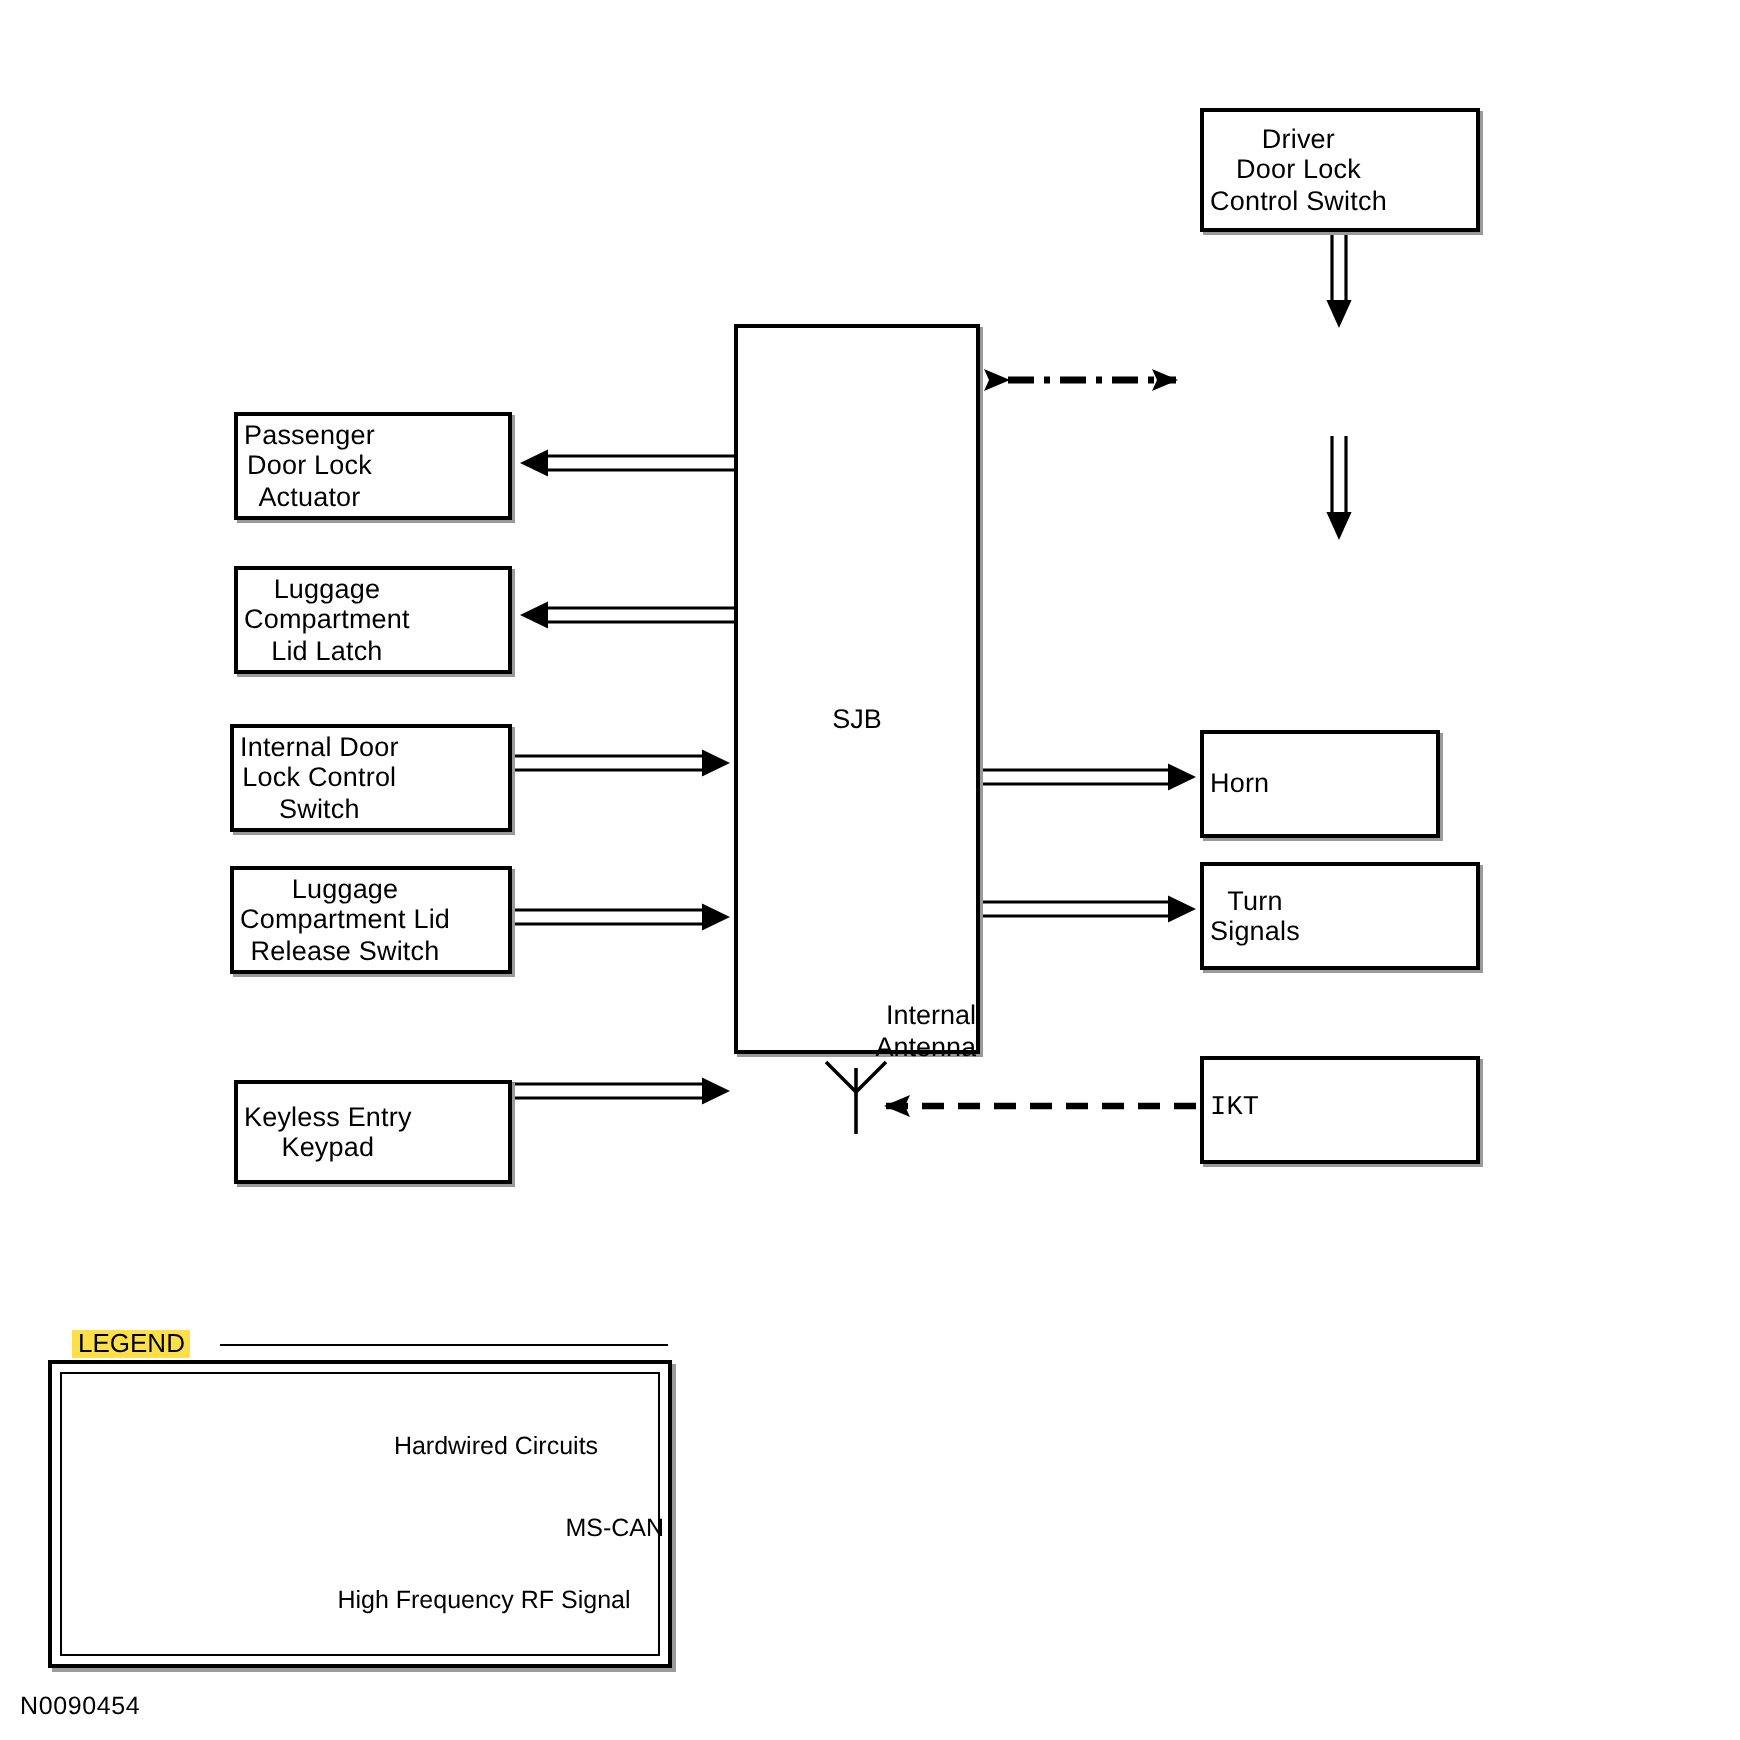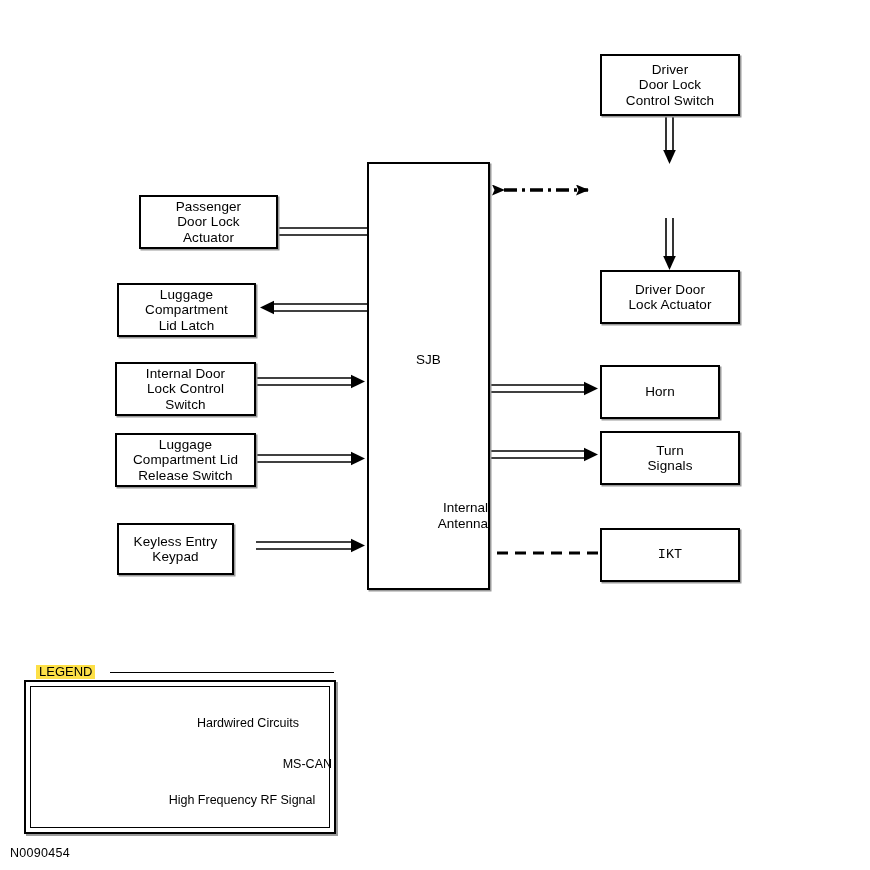--- a/index.html
+++ b/index.html
@@ -25,21 +25,21 @@
     width: 870px;
     height: 870px;
   }
   .node-box {
     position: absolute;
     box-sizing: border-box;
     border: 2px solid #000000;
     background: #ffffff;
     display: flex;
     align-items: center;
-    justify-content: center;
+    justify-content: flex-start;
     text-align: center;
     font-size: 13.5px;
     line-height: 15.5px;
     letter-spacing: 0.1px;
     box-shadow: 1.5px 1.5px 0 0 #9a9a9a;
   }
   .node-label {
     display: block;
     white-space: pre-line;
     padding: 0 3px;
@@ -223,39 +223,35 @@
     </g>
   </svg>
 
   <div class="node-box" style="left:600px; top:54px; width:140px; height:62px;">
     <span class="node-label">Driver
 Door Lock
 Control Switch</span>
   </div>
 
 
-  <div class="node-box" style="left:600px; top:270px; width:140px; height:54px;">
-    <span class="node-label">Driver Door
-Lock Actuator</span>
-  </div>
 
   <div class="node-box" style="left:600px; top:365px; width:120px; height:54px;">
     <span class="node-label">Horn</span>
   </div>
 
   <div class="node-box" style="left:600px; top:431px; width:140px; height:54px;">
     <span class="node-label">Turn
 Signals</span>
   </div>
 
   <div class="node-box" style="left:600px; top:528px; width:140px; height:54px;font-family:Liberation Mono, monospace;">
     <span class="node-label">IKT</span>
   </div>
 
-  <div class="node-box" style="left:117px; top:195px; width:139px; height:54px;margin-left:22px;">
+  <div class="node-box" style="left:117px; top:206px; width:139px; height:54px;">
     <span class="node-label">Passenger
 Door Lock
 Actuator</span>
   </div>
 
   <div class="node-box" style="left:117px; top:283px; width:139px; height:54px;">
     <span class="node-label">Luggage
 Compartment
 Lid Latch</span>
   </div>
@@ -265,26 +261,26 @@
 Lock Control
 Switch</span>
   </div>
 
   <div class="node-box" style="left:115px; top:433px; width:141px; height:54px;">
     <span class="node-label">Luggage
 Compartment Lid
 Release Switch</span>
   </div>
 
-  <div class="node-box" style="left:117px; top:523px; width:117px; height:52px;">
+  <div class="node-box" style="left:117px; top:540px; width:139px; height:52px;">
     <span class="node-label">Keyless Entry
 Keypad</span>
   </div>
 
-  <div class="sjb-box" style="left:367px; top:162px; width:123px; height:428px;">
+  <div class="sjb-box" style="left:367px; top:162px; width:123px; height:365px;">
     <span class="sjb-title" style="top:188px;">SJB</span>
     <span class="antenna-title" style="top:336px;">Internal
 Antenna</span>
   </div>
 
   <div class="legend-wrap" style="left:24px; top:674px; width:312px; height:160px;">
 
     <span class="legend-title">LEGEND</span>
     <span class="legend-rule" style="width:224px;"></span>
 

